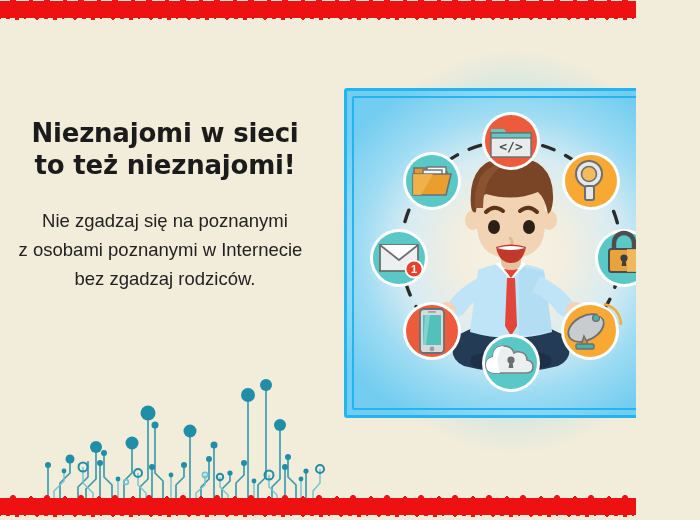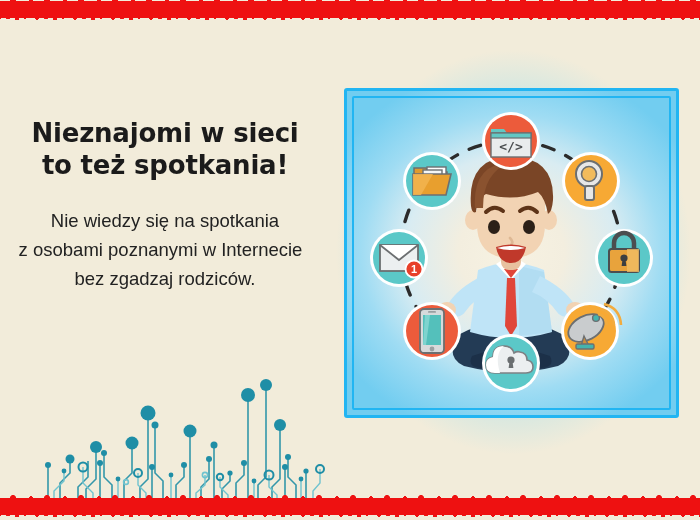--- a/index.html
+++ b/index.html
@@ -3,21 +3,21 @@
 <meta charset="utf-8">
 <style>
   html,body{margin:0;padding:0;}
   body{
     width:700px;height:520px;overflow:hidden;
     background:#f2ecda;
     font-family:"DejaVu Sans", sans-serif;
     position:relative;
   }
   #poster{
-    position:absolute;inset:0;width:700px;height:520px;
+    position:absolute;inset:0;width:636px;height:520px;
     background:#f2ecda;
     overflow:hidden;
   }
   
   .glow{
     position:absolute;left:295px;top:22px;width:420px;height:460px;
     background:radial-gradient(closest-side at 52% 50%,
         rgba(93,200,238,0.95) 0%,
         rgba(120,210,240,0.85) 38%,
         rgba(170,225,235,0.55) 62%,
@@ -90,24 +90,24 @@
 </head>
 <body>
 
 <div id="poster">
 
   <div class="glow"></div>
 
   <div class="textcol">
     <div class="headline">
       <div>Nieznajomi w sieci</div>
-      <div>to też spotkania!</div>
+      <div>to też nieznajomi!</div>
     </div>
     <div class="subtext">
-      <div>Nie wiedzy się na spotkania</div>
+      <div>Nie zgadzaj się na poznanymi</div>
       <div>z osobami poznanymi w Internecie</div>
       <div>bez zgadzaj rodziców.</div>
     </div>
   </div>
 
   <svg class="circuit" viewBox="0 0 340 155">
     <g fill="none" stroke="#2a93a8" stroke-width="1.6" opacity="0.95">
       <path d="M48 150 L48 120 L48 110"></path>
       <path d="M60 150 L60 128 L70 118 L70 104"></path>
       <path d="M78 150 L78 132 L88 122 L88 106"></path>

